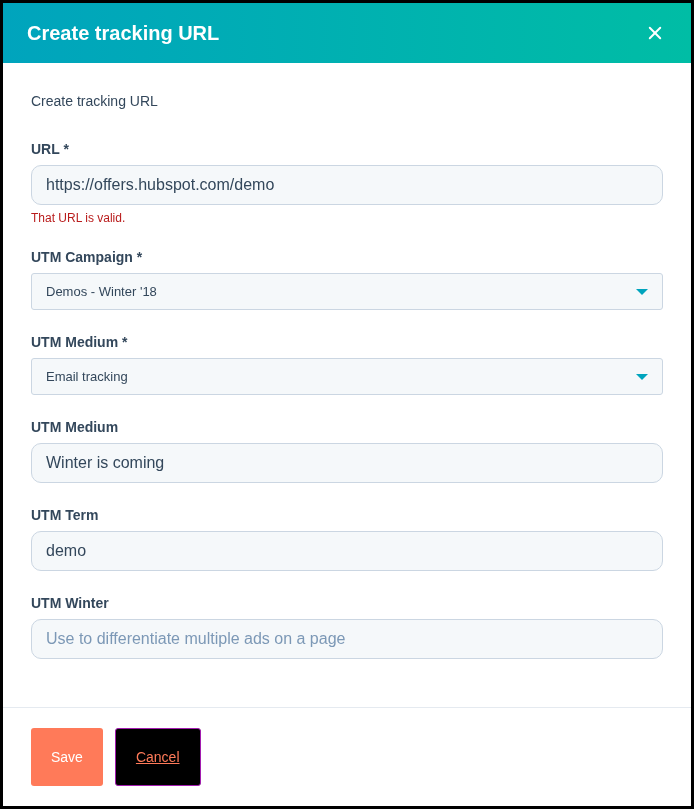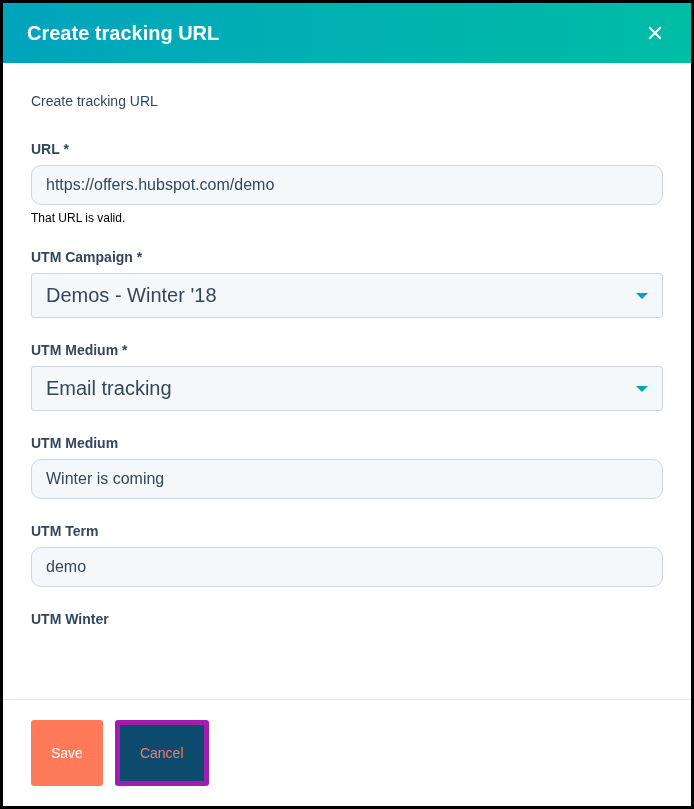--- a/index.html
+++ b/index.html
@@ -71,40 +71,40 @@
       border: 1px solid #cbd6e2;
       border-radius: 10px;
       outline: none;
     }
     .input::placeholder {
       color: #7c98b6;
     }
     .select {
       width: 100%;
       padding: 10px 14px;
-      font-size: 20px;
+      font-size: 13px;
       color: #33475b;
       background: #f5f8fa;
       border: 1px solid #cbd6e2;
       border-radius: 3px;
       display: flex;
       justify-content: space-between;
       align-items: center;
       cursor: pointer;
     }
     .caret {
       width: 0;
       height: 0;
       border-left: 6px solid transparent;
       border-right: 6px solid transparent;
       border-top: 6px solid #00a4bd;
     }
     .validation-msg {
       font-size: 12px;
-      color: #000000;
+      color: #b91c1c;
       margin-top: 6px;
     }
     .footer {
       border-top: 1px solid #e5eaf0;
       padding: 20px 28px;
       display: flex;
       gap: 12px;
       background: #fff;
     }
     .btn {
@@ -113,23 +113,24 @@
       font-weight: 500;
       border-radius: 3px;
       cursor: pointer;
       border: none;
     }
     .btn-primary {
       background: #ff7a59;
       color: #fff;
     }
     .btn-secondary {
-      background: #0c4a6e;
+      background: #000000;
       color: #ff7a59;
-      border: 5px solid #a21caf;
+      border: 1px solid #a21caf;
+      text-decoration: underline;
     }
   </style>
 </head>
 <body>
 
 <div class="header">
   <div class="header-title">Create tracking URL</div>
   <div class="close-btn">
     <svg viewBox="0 0 24 24" fill="none" stroke="white" stroke-width="2.5" stroke-linecap="round">
       <line x1="5" y1="5" x2="19" y2="19"></line>
@@ -168,19 +169,20 @@
     <input class="input" type="text" value="Winter is coming" style="">
   </div>
 
   <div class="field">
     <label class="field-label">UTM Term</label>
     <input class="input" type="text" value="demo" style="">
   </div>
 
   <div class="field">
     <label class="field-label">UTM Winter</label>
+    <input class="input" type="text" placeholder="Use to differentiate multiple ads on a page" style="">
   </div>
 </div>
 
 <div class="footer">
   <button class="btn btn-primary">Save</button>
   <button class="btn btn-secondary">Cancel</button>
 </div>
 
 </body></html>

